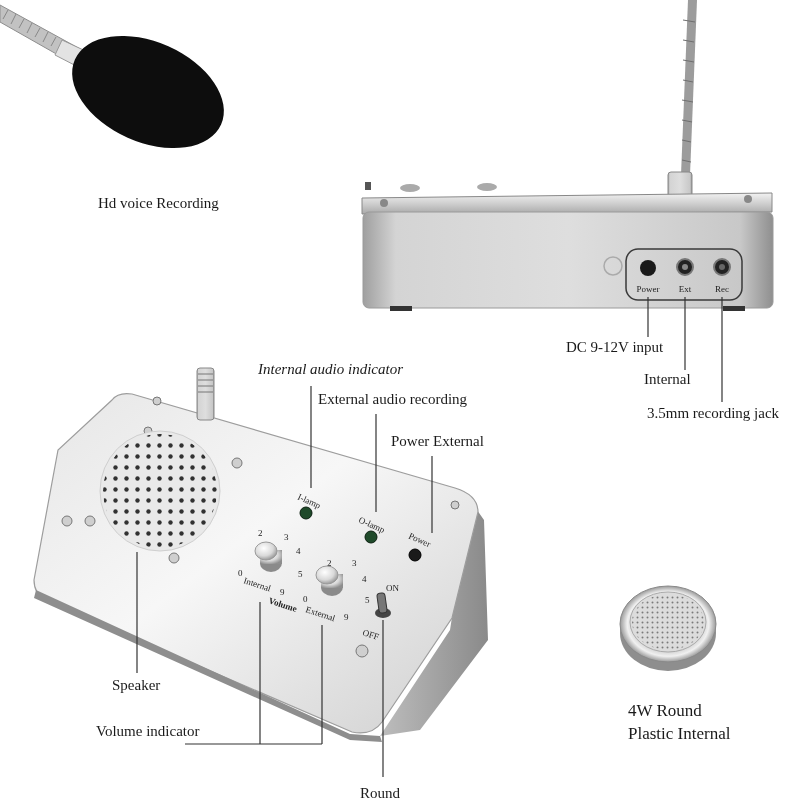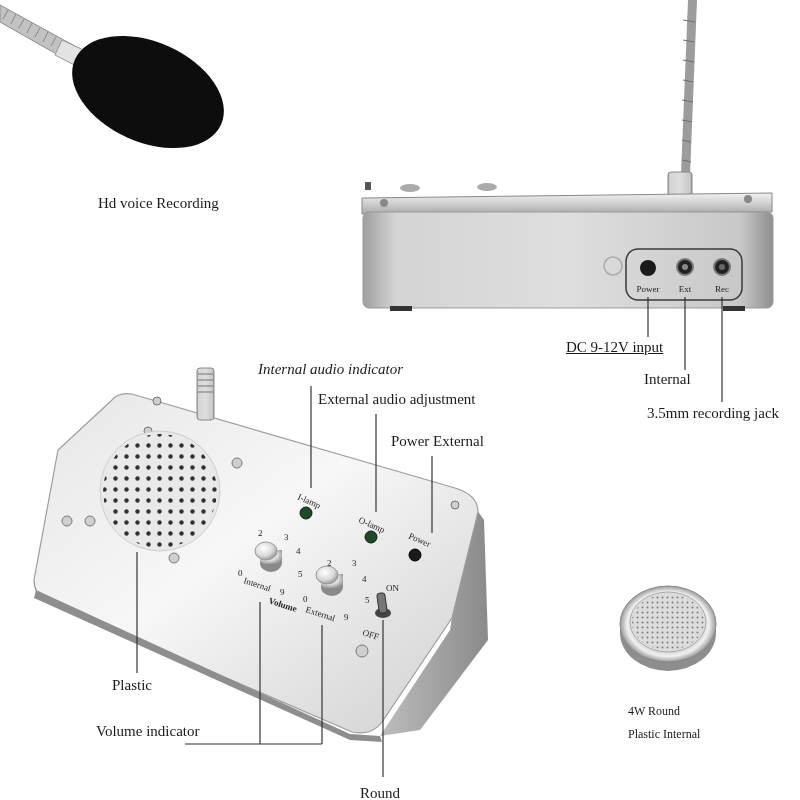--- a/index.html
+++ b/index.html
@@ -1,18 +1,18 @@
 <!DOCTYPE html>
 <html><head>
 <meta charset="utf-8">
 <style>
   html,body{margin:0;padding:0;background:#fff;}
   body{width:800px;height:800px;position:relative;overflow:hidden;font-family:"Liberation Serif","DejaVu Serif",serif;color:#1a1a1a;}
   .label{position:absolute;font-size:15px;white-space:nowrap;line-height:1;}
-  .label.big{font-size:12px;line-height:22px;}
+  .label.big{font-size:17px;line-height:22px;}
   svg{position:absolute;left:0;top:0;}
   .micro{font-family:"Liberation Serif",serif;font-size:9px;fill:#222;}
 </style>
 </head>
 <body>
 
 <svg width="800" height="800" viewBox="0 0 800 800">
   <defs>
     <linearGradient id="metal" x1="0" y1="0" x2="0" y2="1">
       <stop offset="0" stop-color="#f2f2f2"></stop>
@@ -200,26 +200,26 @@
   <g>
     <ellipse cx="668" cy="633" rx="48" ry="38" fill="#8e8e8e"></ellipse>
     <ellipse cx="668" cy="624" rx="48" ry="38" fill="url(#spk)" stroke="#8a8a8a"></ellipse>
     <ellipse cx="668" cy="622" rx="38" ry="30" fill="#dcdcdc" stroke="#aaa"></ellipse>
     <ellipse cx="668" cy="622" rx="36" ry="28" fill="url(#dots)"></ellipse>
   </g>
 </svg>
 
 <div class="label" style="left:98px;top:196px;">Hd voice Recording</div>
 
-<div class="label" style="left:566px;top:340px;text-decoration:underline;">DC 9-12V input</div>
+<div class="label" style="left:566px;top:340px;">DC 9-12V input</div>
 <div class="label" style="left:644px;top:372px;">Internal</div>
 <div class="label" style="left:647px;top:406px;">3.5mm recording jack</div>
 
 <div class="label" style="left:258px;top:362px;font-style:italic;">Internal audio indicator</div>
-<div class="label" style="left:318px;top:392px;">External audio adjustment</div>
+<div class="label" style="left:318px;top:392px;">External audio recording</div>
 <div class="label" style="left:391px;top:434px;">Power External</div>
 
-<div class="label" style="left:112px;top:678px;">Plastic</div>
+<div class="label" style="left:112px;top:678px;">Speaker</div>
 <div class="label" style="left:96px;top:724px;">Volume indicator</div>
 <div class="label" style="left:360px;top:786px;">Round</div>
 
 <div class="label big" style="left:628px;top:700px;">4W Round</div>
 <div class="label big" style="left:628px;top:723px;">Plastic Internal</div>
 
 </body></html>

